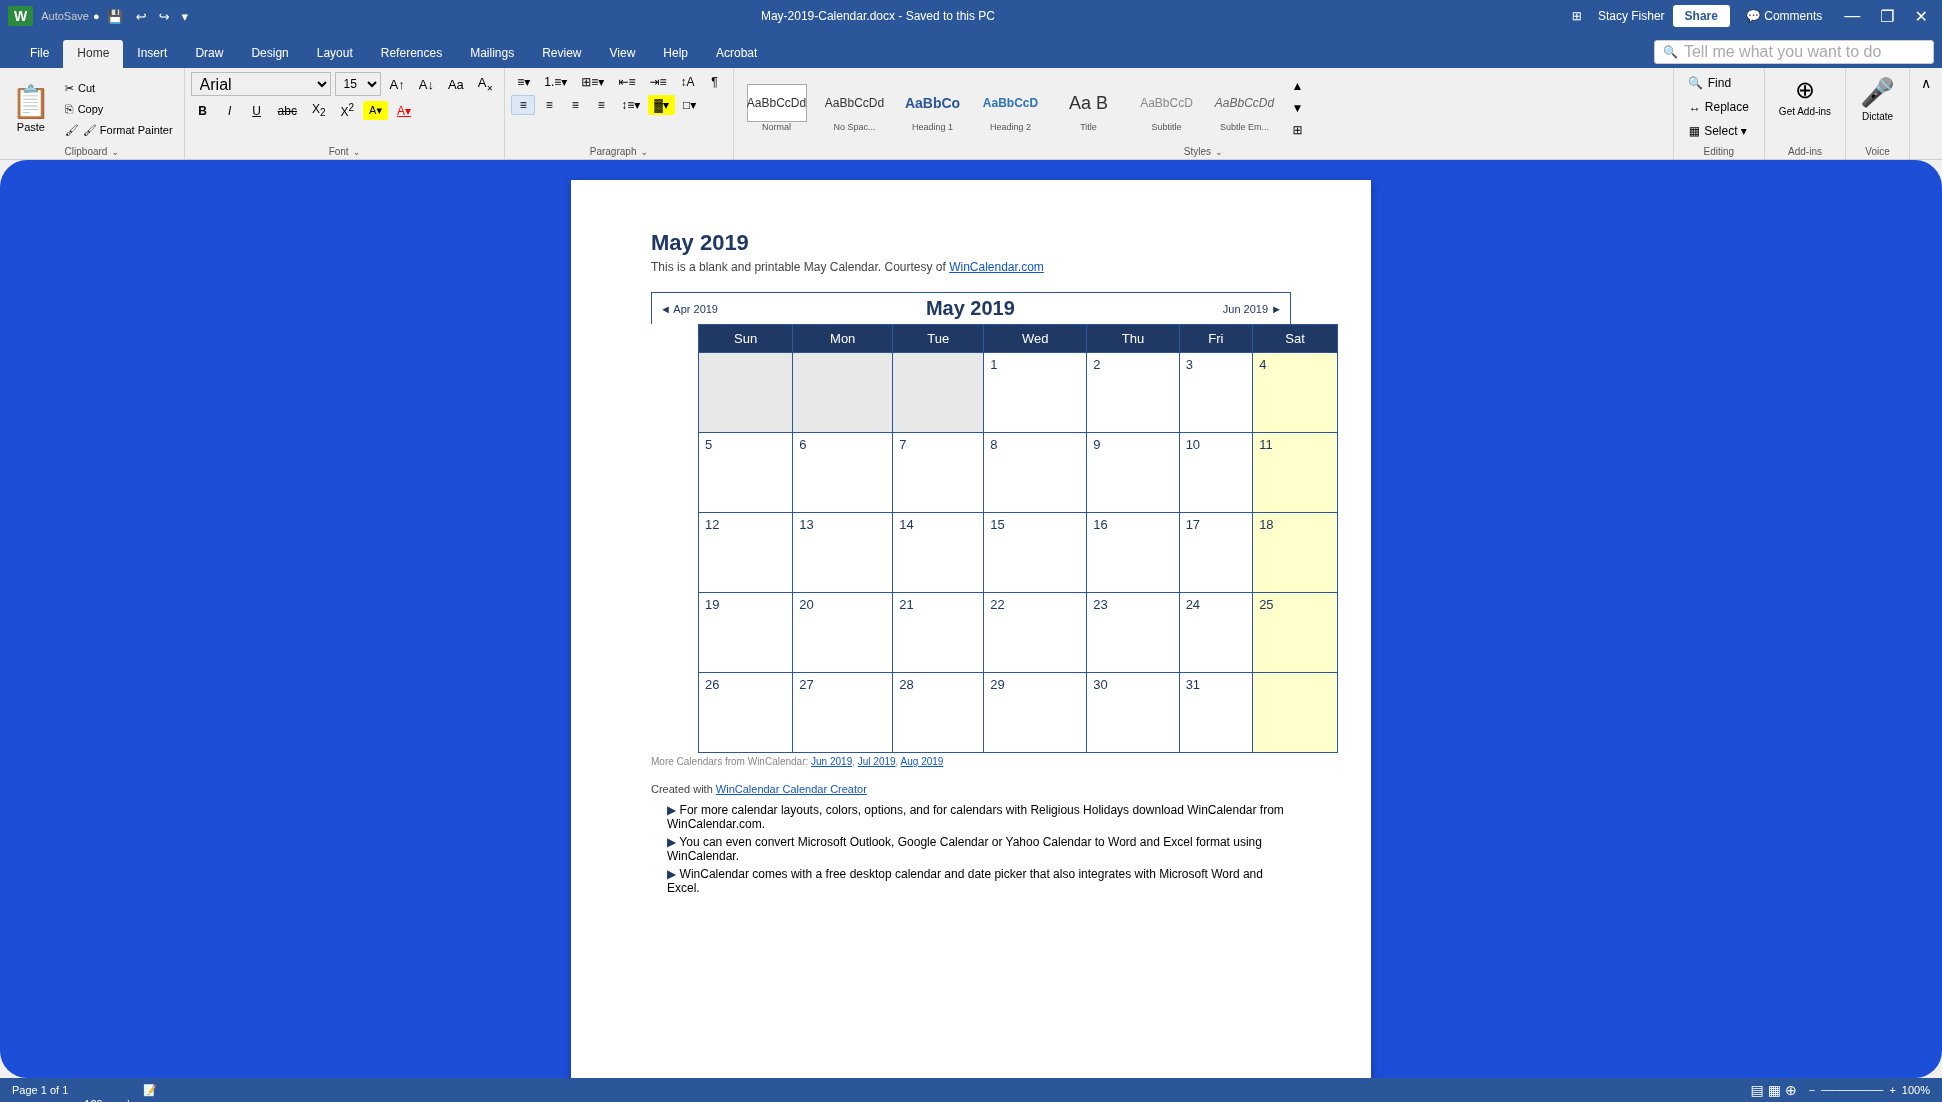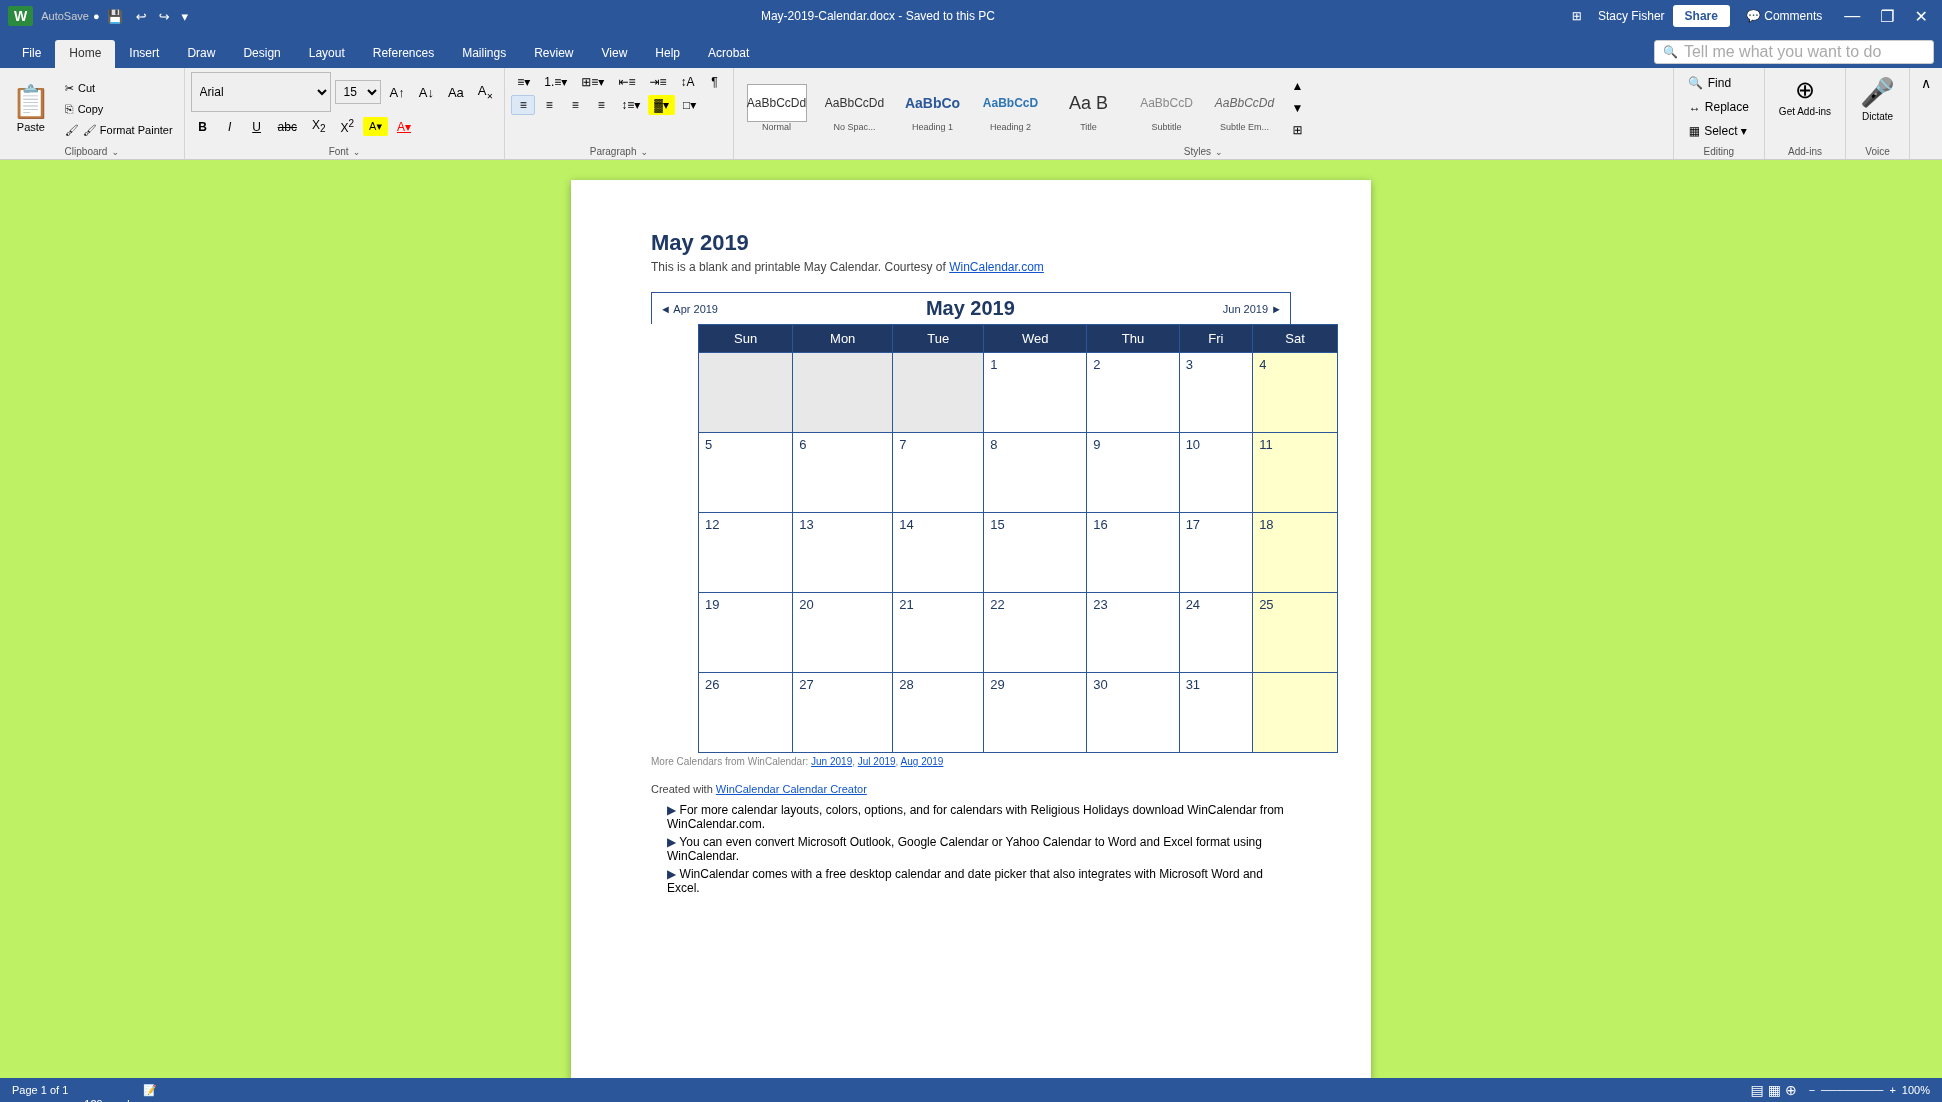--- a/index.html
+++ b/index.html
@@ -20,21 +20,21 @@
     #title-bar-right { display: flex; align-items: center; gap: 8px; }
     .title-btn { color: white; background: none; border: none; cursor: pointer; font-size: 16px; padding: 0 6px; }
     .quick-access { display: flex; align-items: center; gap: 4px; }
     .qa-btn { background: none; border: none; color: white; font-size: 13px; cursor: pointer; padding: 2px 4px; }
 
     
     #ribbon-tabs {
       background: #2b579a;
       display: flex;
       align-items: flex-end;
-      padding-left: 8px;
+      padding-left: 16px;
       height: 36px;
     }
     .ribbon-tab {
       color: white;
       font-size: 12px;
       padding: 6px 14px 8px;
       cursor: pointer;
       border-radius: 3px 3px 0 0;
     }
     .ribbon-tab.active { background: #f0f0f0; color: #333; }
@@ -105,25 +105,25 @@
     #font-group {
       display: flex;
       flex-direction: column;
       padding: 4px 6px 2px;
       border-right: 1px solid #d4d4d4;
       min-width: 220px;
     }
     .font-row1 { display: flex; align-items: center; gap: 4px; margin-bottom: 3px; }
     .font-row2 { display: flex; align-items: center; gap: 3px; margin-bottom: 3px; }
     .font-name-select {
-      font-size: 12px;
+      font-size: 16px;
       border: 1px solid #bbb;
       padding: 2px 4px;
       width: 140px;
-      height: 40px;
+      height: 24px;
     }
     .font-size-select {
       font-size: 12px;
       border: 1px solid #bbb;
       padding: 2px 4px;
       width: 46px;
       height: 24px;
     }
     .font-btn {
       border: 1px solid transparent;
@@ -325,22 +325,23 @@
       padding: 4px 8px;
     }
 
     
     #doc-area-wrapper {
       position: absolute;
       top: 160px;
       left: 0;
       right: 0;
       bottom: 24px;
-      background: #bef264;
+      background: #1d4ed8;
       overflow-y: auto;
+      border-radius: 27px;
     }
     #doc-center {
       display: flex;
       justify-content: center;
       padding: 20px;
     }
 
     .zoom-controls { display: flex; align-items: center; gap: 6px; }
     .view-icons { display: flex; gap: 4px; }
     .view-icon-btn { background: none; border: none; color: white; cursor: pointer; font-size: 14px; }

